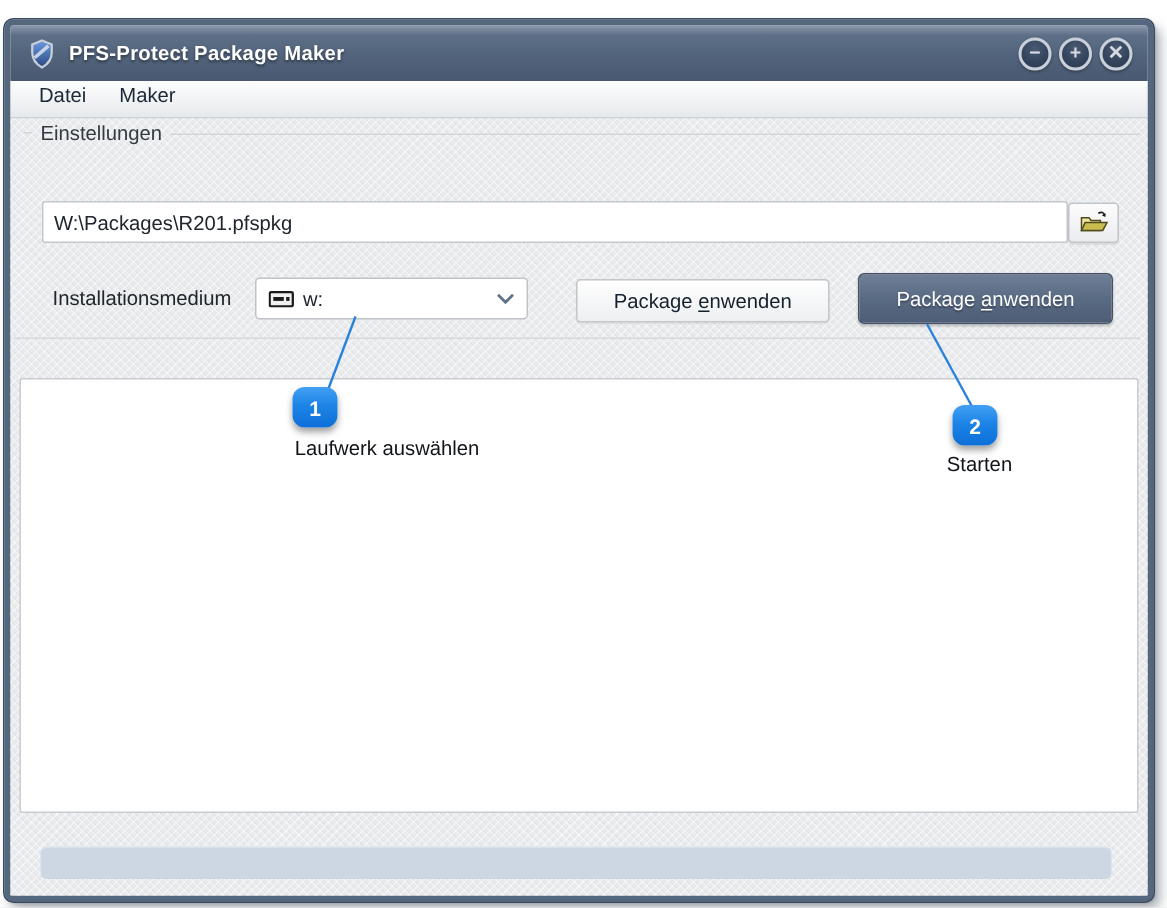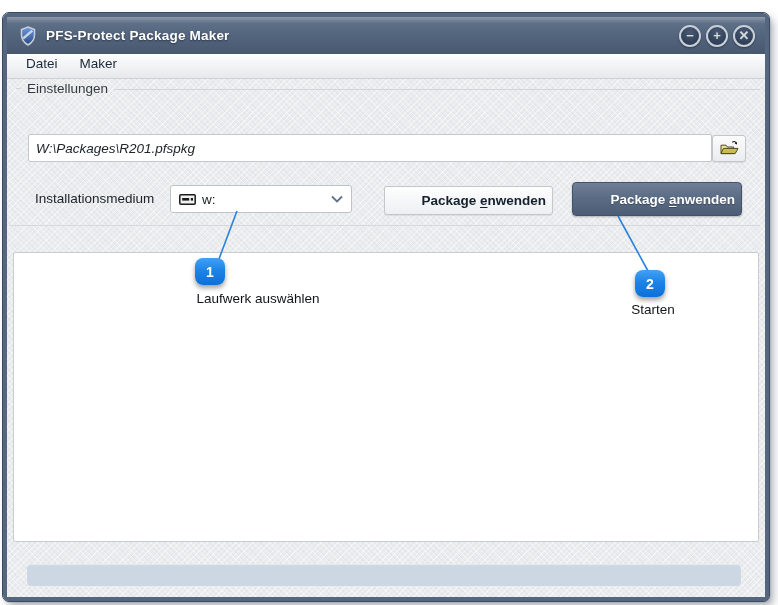--- a/index.html
+++ b/index.html
@@ -57,41 +57,41 @@
   }
   .legend-row{position:absolute;display:flex;align-items:center;}
   .legend-stub{width:5px;border-top:1px solid #d2d4d8;margin-right:4px;}
   .legend-text{font-size:13.5px;color:#333a41;white-space:nowrap;padding:0 2px;}
   .legend-line{flex:1;border-top:1px solid #d2d4d8;margin-left:4px;margin-top:1px;}
   .field-label{position:absolute;font-size:13.5px;color:#20262d;white-space:nowrap;}
   .path-input{
     position:absolute;left:21px;top:55px;width:668px;height:26px;
     border:1px solid #c4c8cd;border-radius:2px;background:#ffffff;
     font-family:"Liberation Sans","DejaVu Sans",sans-serif;
-    font-size:13.5px;color:#20262d;padding:0 7px;outline:none;font-style:italic;
+    font-size:13.5px;color:#20262d;padding:0 7px;outline:none;
   }
   .browse-btn{
     position:absolute;left:705px;top:56px;width:34px;height:27px;
     border:1px solid #c2c6ca;border-radius:3px;
     background:linear-gradient(#fcfcfc,#ebecee);
     display:flex;align-items:center;justify-content:center;
     box-shadow:0 1px 1px rgba(0,0,0,.08);padding:0;cursor:default;
   }
   .combo{
     position:absolute;left:163px;top:106px;width:182px;height:28px;
     border:1px solid #bfc3c8;border-radius:3px;background:#ffffff;
     display:flex;align-items:center;padding:0 8px;box-sizing:border-box;
     cursor:default;
   }
   .combo .drive{margin-right:6px;display:flex;align-items:center;}
   .combo .val{font-size:13.5px;color:#20262d;flex:1;}
   .btn{
     position:absolute;border-radius:3px;font-size:13.5px;
-    display:flex;align-items:center;justify-content:flex-end;
-    font-family:"Liberation Sans","DejaVu Sans",sans-serif;cursor:default;font-weight:bold;
+    display:flex;align-items:center;justify-content:center;
+    font-family:"Liberation Sans","DejaVu Sans",sans-serif;cursor:default;
   }
   .btn span{white-space:pre;}
   .btn .mn{text-decoration:underline;text-underline-offset:2px;}
   .btn-light{
     left:377px;top:107px;width:169px;height:29px;
     border:1px solid #c3c7cb;background:linear-gradient(#fefefe,#edeff1);
     color:#15202e;box-shadow:0 1px 1px rgba(0,0,0,.07);
   }
   .btn-dark{
     left:565px;top:103px;width:170px;height:34px;

